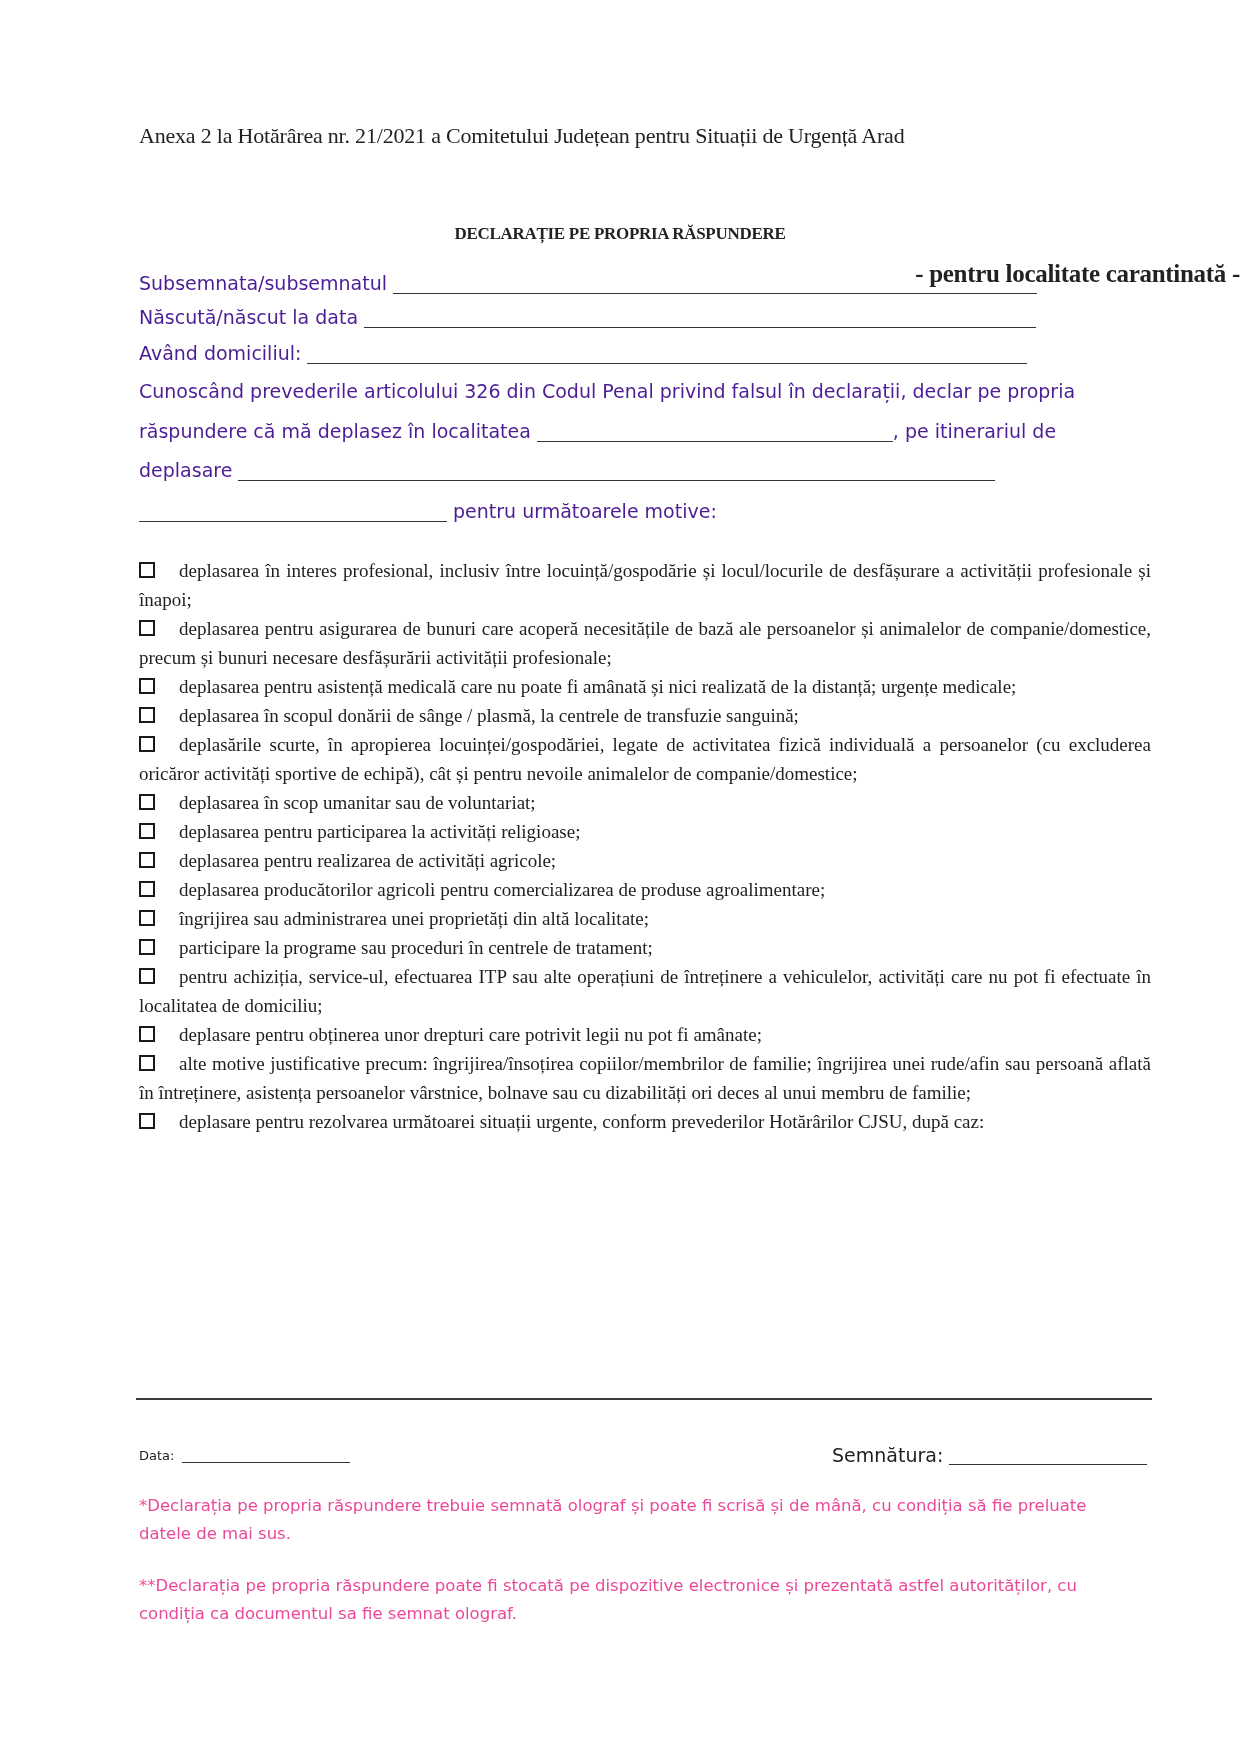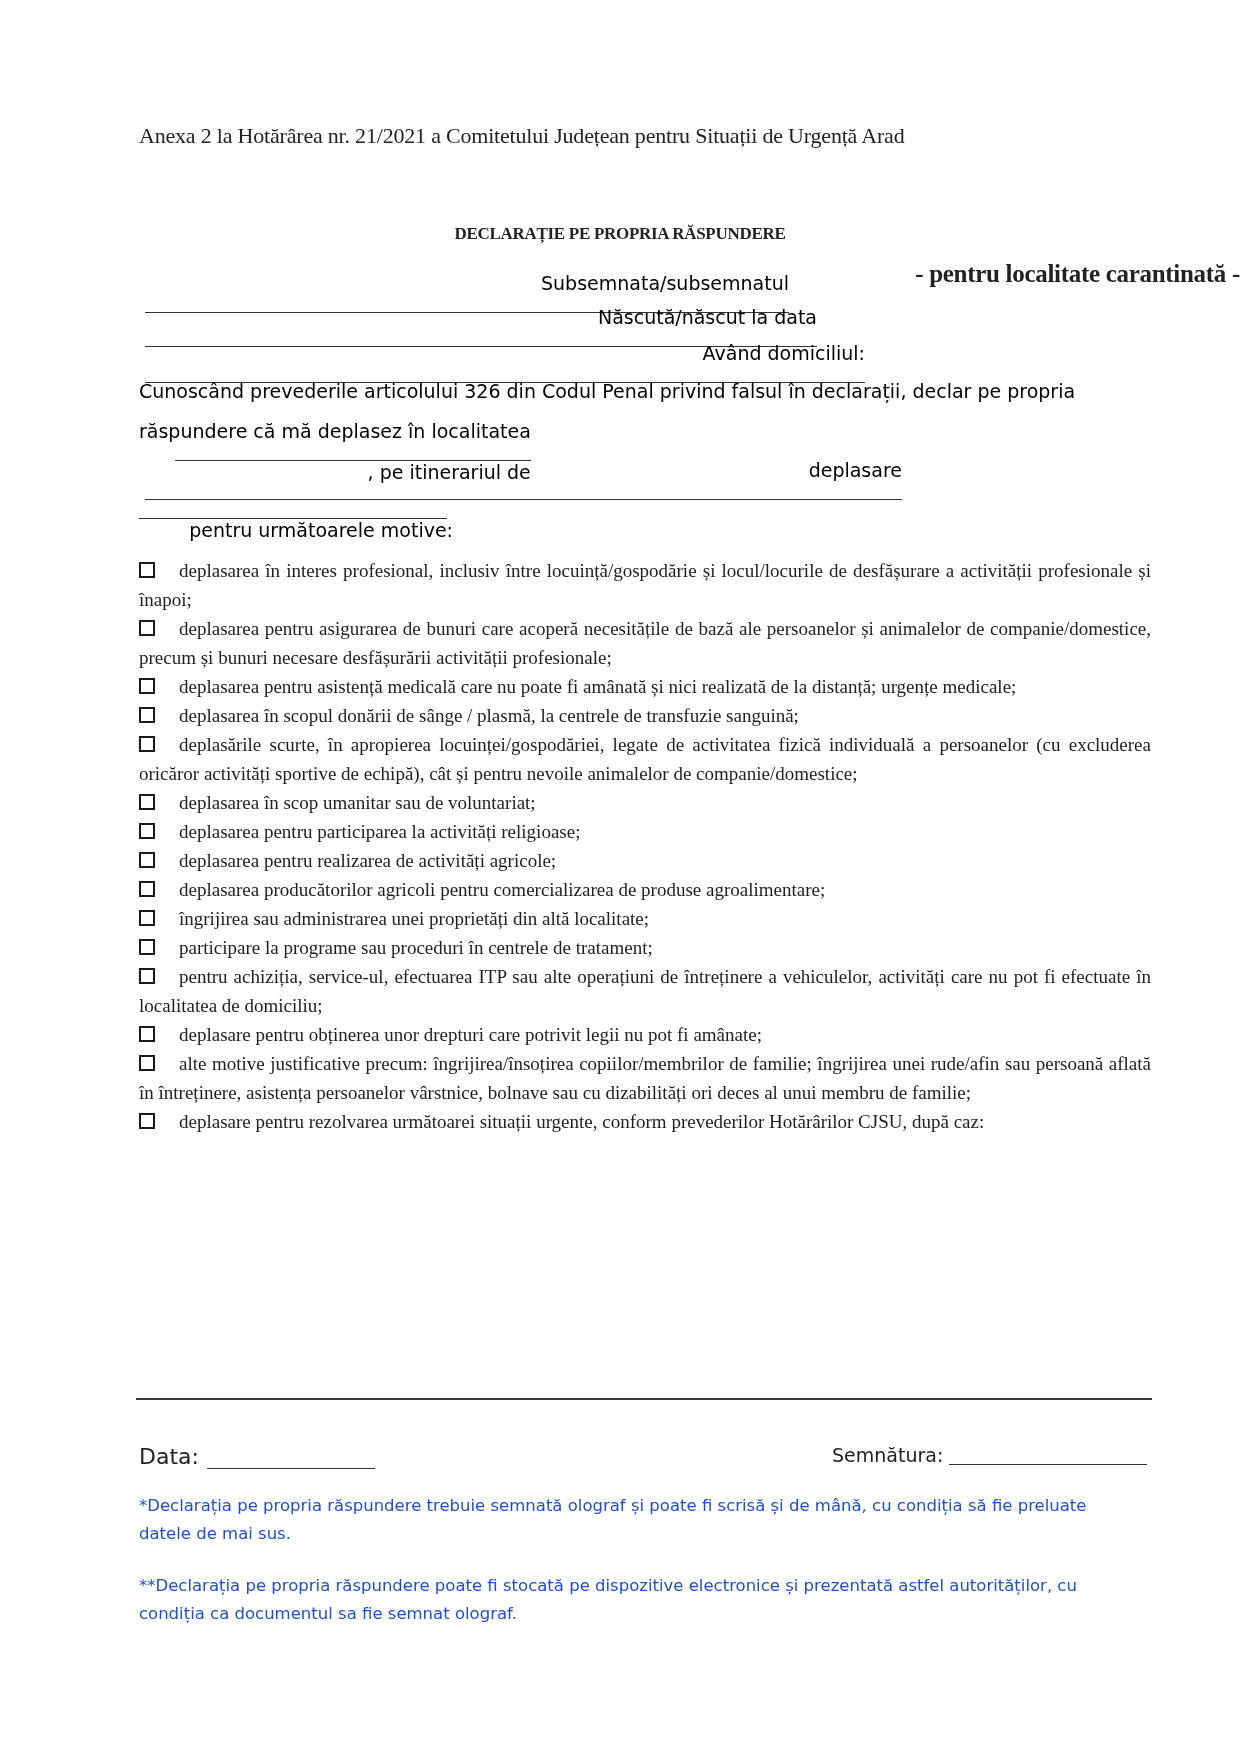--- a/index.html
+++ b/index.html
@@ -5,33 +5,33 @@
   html, body { margin: 0; padding: 0; background: #ffffff; }
   body { width: 1240px; height: 1753px; position: relative; overflow: hidden; color: #1e1e1e; }
   .page { position: absolute; left: 0; top: 0; width: 1120px; height: 1753px; background: #fff; }
   .serif { font-family: "Liberation Serif", "DejaVu Serif", serif; }
   .sans { font-family: "DejaVu Sans", "Liberation Sans", sans-serif; }
 
   .annex { position: absolute; left: 139px; top: 123px; font-size: 22px; letter-spacing: -0.2px; color: #222; }
   .title { position: absolute; left: 0; width: 1240px; top: 224px; text-align: center; font-size: 17px; font-weight: bold; color: #222; letter-spacing: -0.3px; }
   .subtitle { position: absolute; left: 0; width: 1240px; top: 260px; text-align: right; font-size: 25px; font-weight: bold; color: #222; letter-spacing: -0.3px; }
 
-  .line-row { position: absolute; left: 139px; font-size: 19px; color: #000000; display: flex; align-items: flex-end; white-space: nowrap; flex-direction: column; }
+  .line-row { position: absolute; left: 139px; font-size: 19px; color: #4c1d95; display: flex; align-items: flex-end; white-space: nowrap; }
   .fill { display: inline-block; border-bottom: 1.6px solid #333; height: 18px; margin-left: 6px; }
 
   .para { position: absolute; left: 139px; width: 1012px; font-size: 19px; line-height: 29px; color: #1e1e1e; text-align: justify; }
   .reason { display: block; }
   .reason .box { display: inline-block; width: 16px; height: 16px; border: 2.4px solid #1a1a1a; box-sizing: border-box; margin-right: 24px; vertical-align: -1px; }
 
   .rule { position: absolute; left: 136px; top: 1398px; width: 1016px; height: 0; border-top: 2.4px solid #3a3a3a; }
 
-  .sign-date { position: absolute; left: 139px; top: 1444px; font-size: 22px; display: flex; align-items: flex-end; }
+  .sign-date { position: absolute; left: 139px; top: 1444px; font-size: 13px; display: flex; align-items: flex-end; }
   .sign-sig { position: absolute; left: 798px; top: 1444px; font-size: 19px; display: flex; align-items: center; margin-left: 34px; }
 
-  .note { position: absolute; left: 139px; width: 1000px; font-size: 16.5px; line-height: 28px; color: #1d4ed8; }
+  .note { position: absolute; left: 139px; width: 1000px; font-size: 16.5px; line-height: 28px; color: #ec4899; }
 </style>
 </head>
 <body>
 
 <div class="page">
 
   <div class="annex serif">Anexa 2 la Hotărârea nr. 21/2021 a Comitetului Județean pentru Situații de Urgență Arad</div>
 
   <div class="title serif">DECLARAȚIE PE PROPRIA RĂSPUNDERE</div>
   <div class="subtitle serif">- pentru localitate carantinată -</div>

